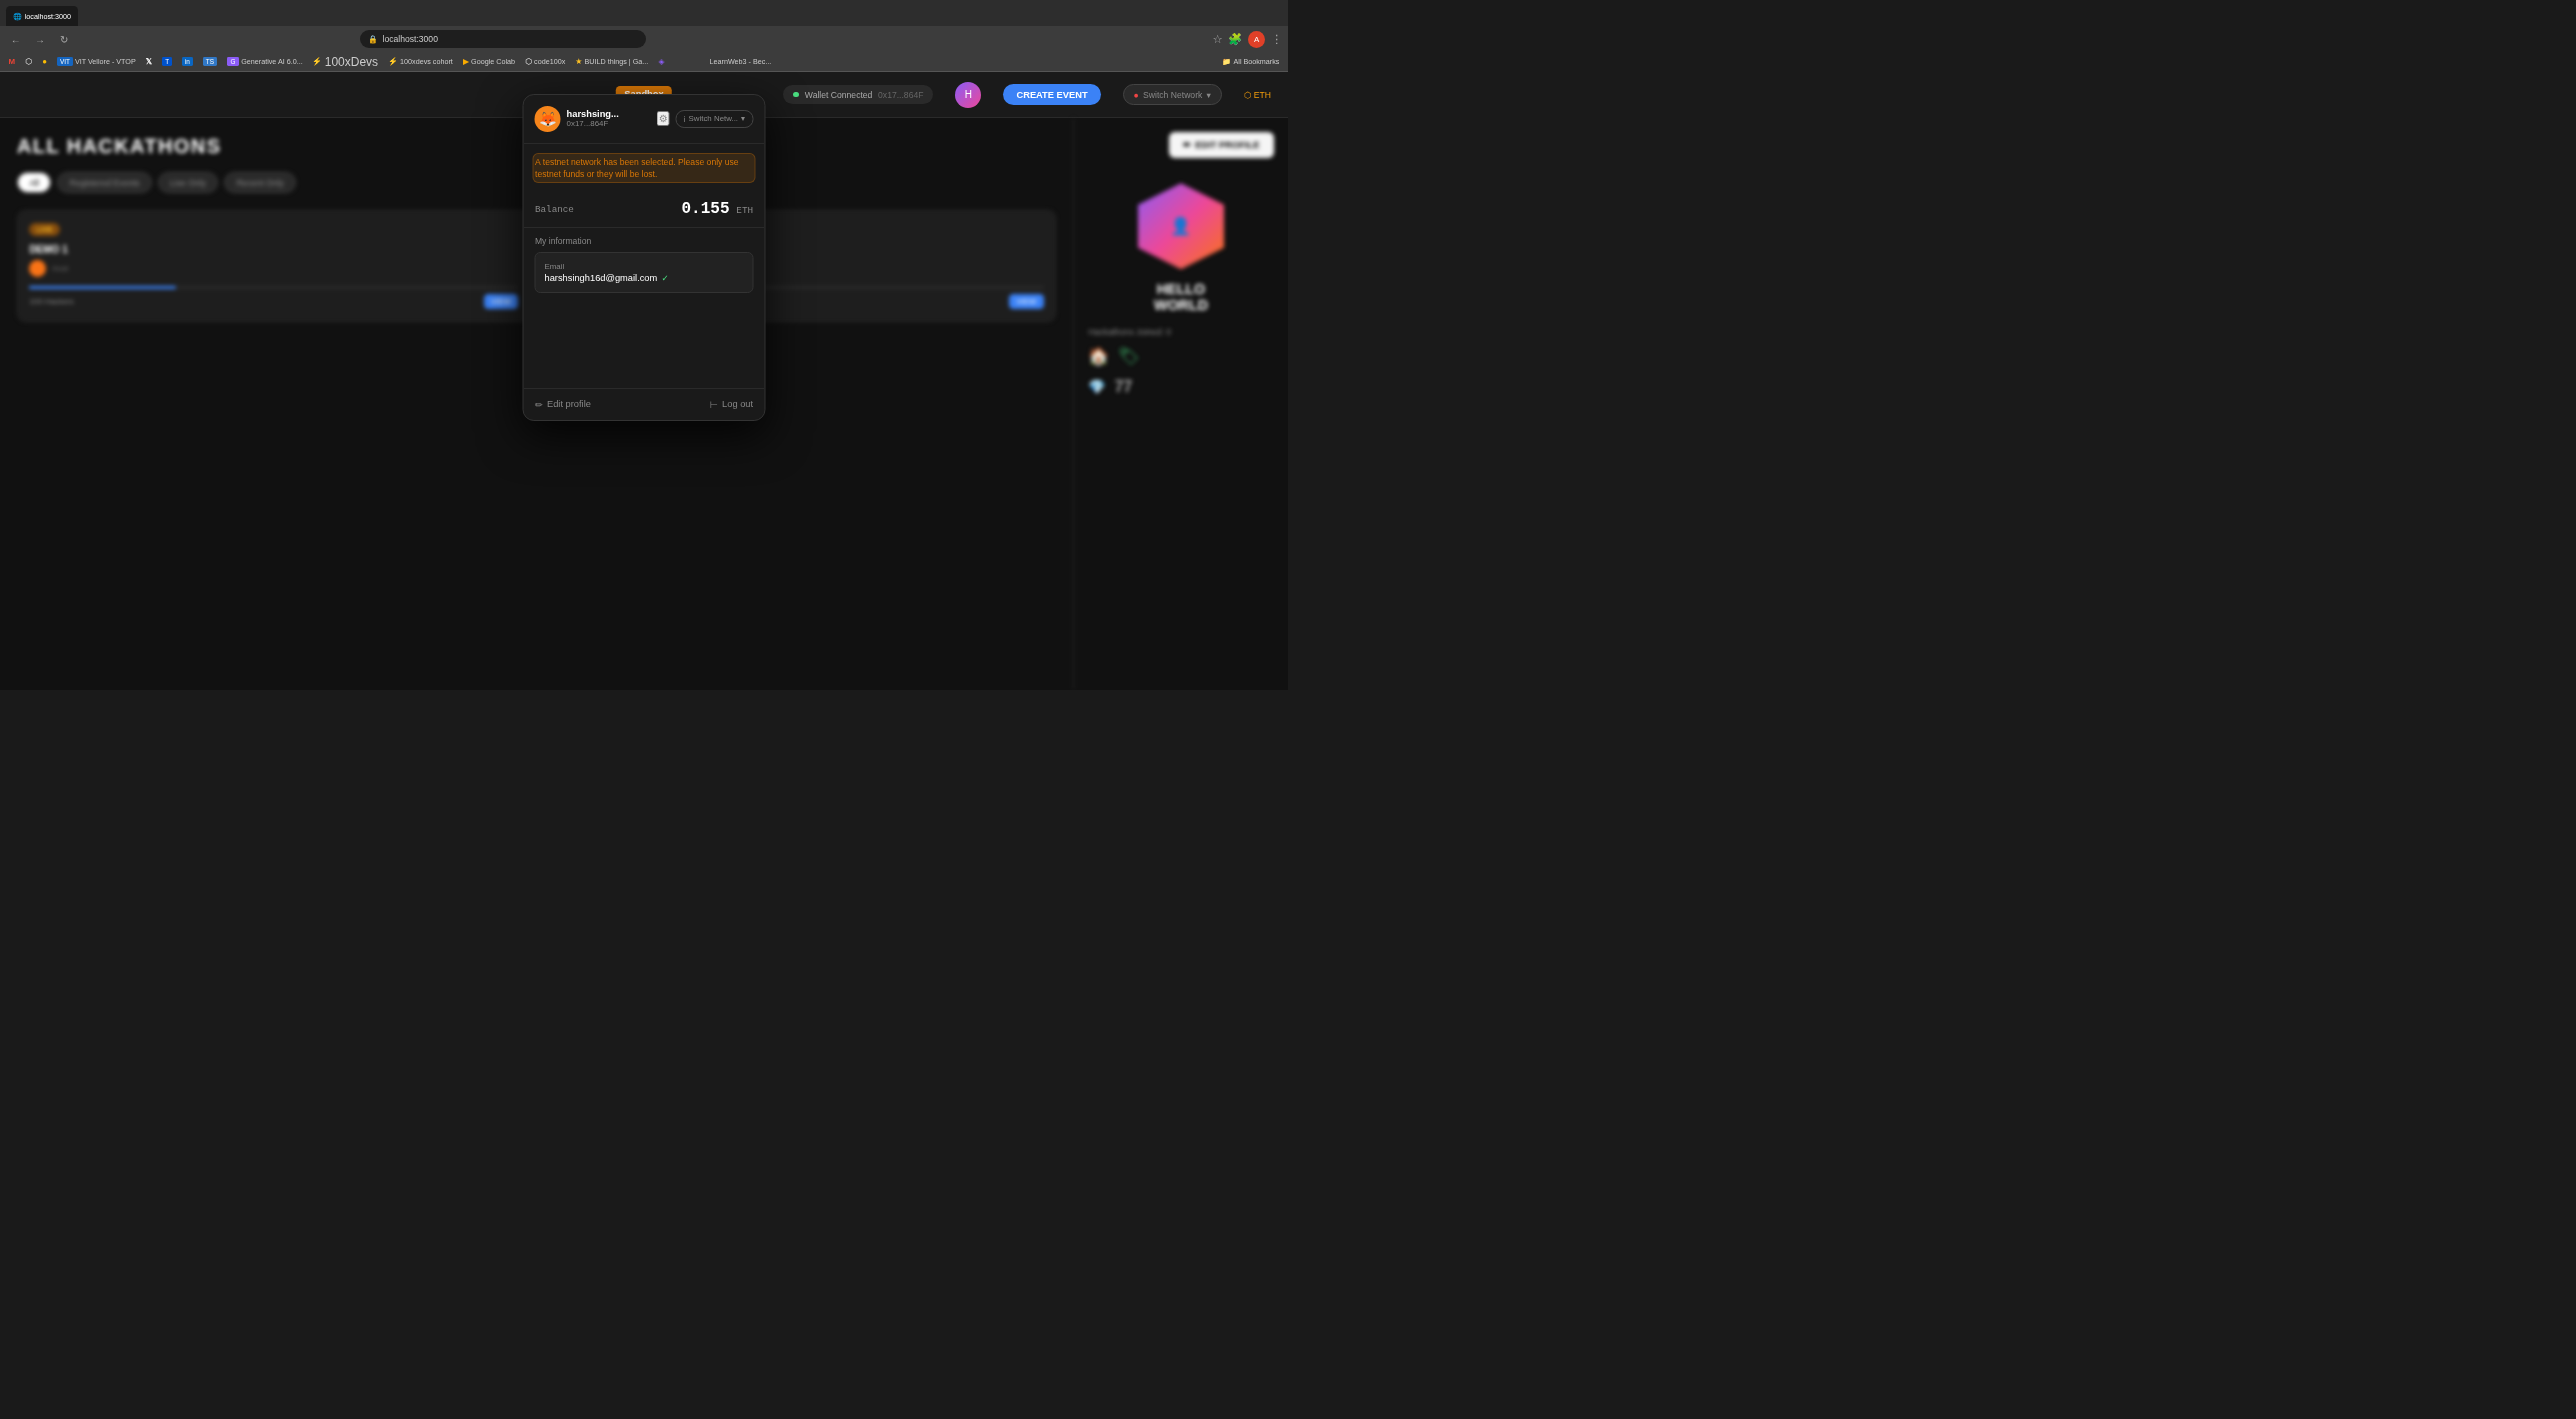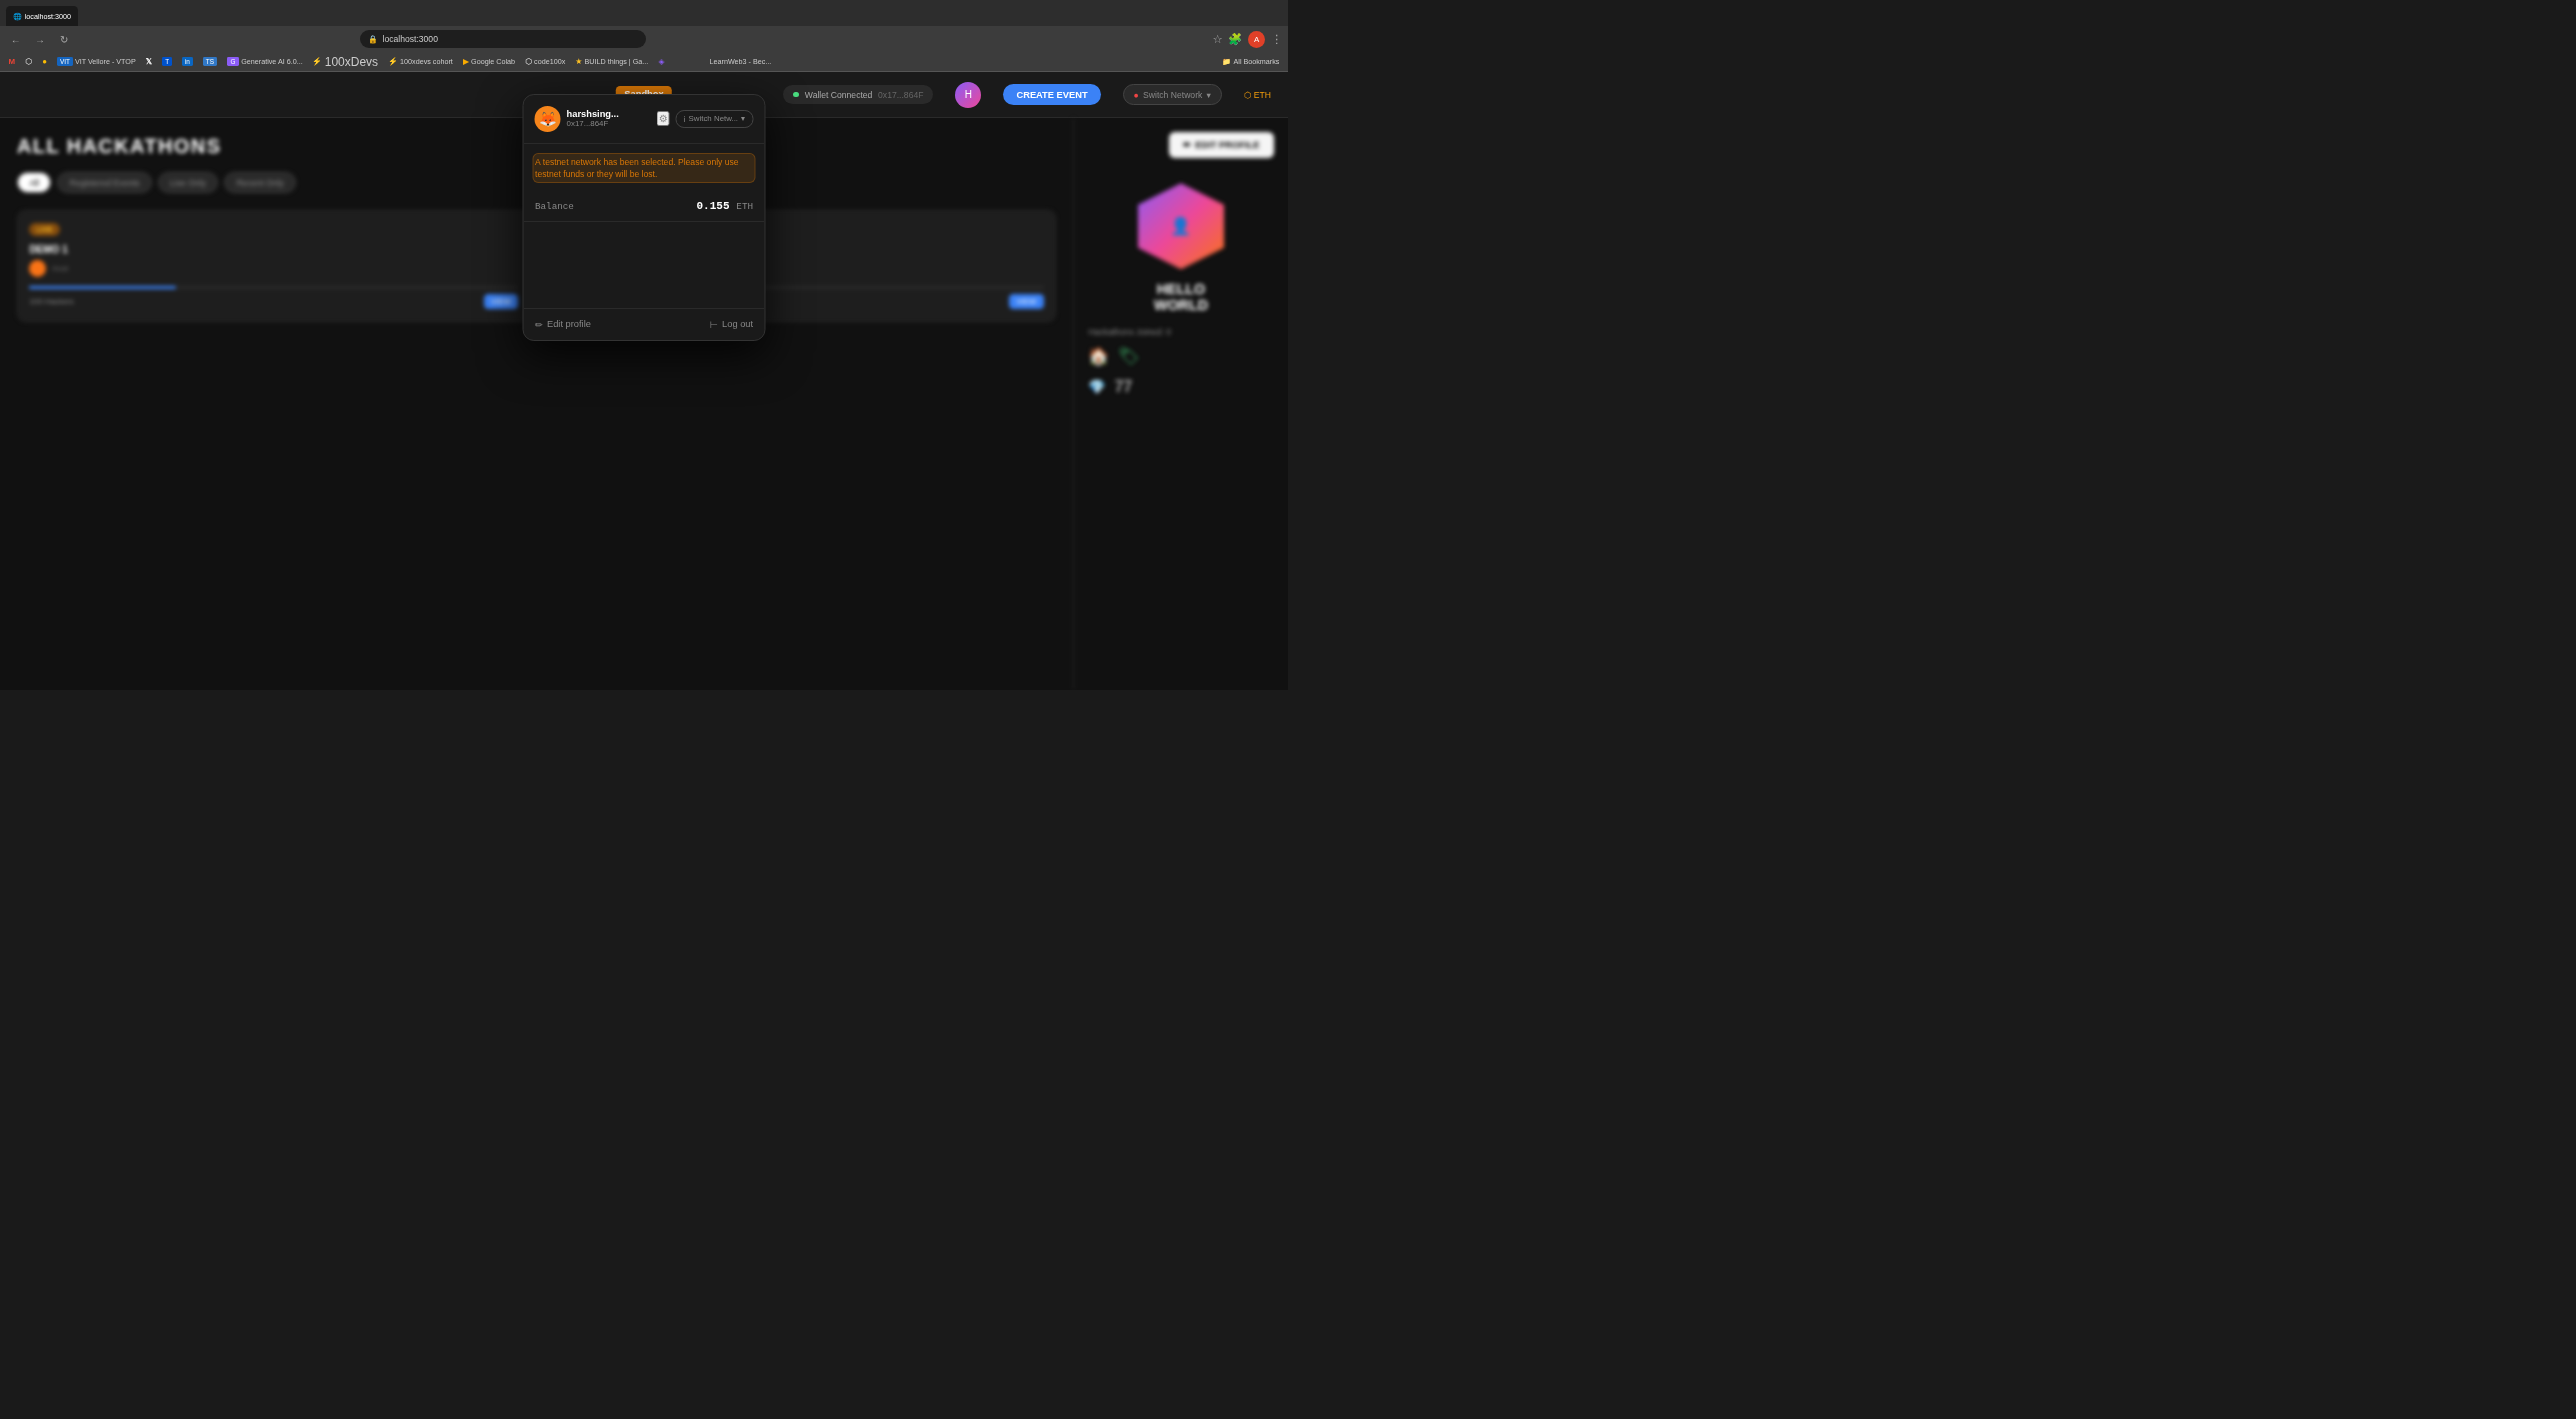--- a/index.html
+++ b/index.html
@@ -456,21 +456,21 @@
       font-family: Liberation Mono, monospace;
     }
 
     .balance-label {
       color: #888;
       font-size: 9.3px;
     }
 
     .balance-value {
       color: #fff;
-      font-size: 11px;
+      font-size: 16px;
       font-weight: 600;
       text-align: right;
     }
 
     .balance-currency {
       color: #888;
       font-size: 9.3px;
     }
 
     .popup-my-info {
@@ -762,20 +762,30 @@
 
       <div class="popup-balance">
         <span class="balance-label">Balance</span>
         <div>
           <span class="balance-value">0.155</span>
           <span class="balance-currency"></span>
           <span class="balance-currency">ETH</span>
         </div>
       </div>
 
+      <div class="popup-my-info">
+        <div class="my-info-label">My information</div>
+        <div class="email-card">
+          <div class="email-label">Email</div>
+          <div class="email-value">
+            <span>harshsingh16d@gmail.com</span>
+            <span class="email-verified-icon">✓</span>
+          </div>
+        </div>
+      </div>
 
       <div class="popup-empty-space"></div>
 
       <div class="popup-footer">
         <div class="footer-link">
           <span>✏</span>
           <span>Edit profile</span>
         </div>
         <div class="footer-link">
           <span>⊢</span>

